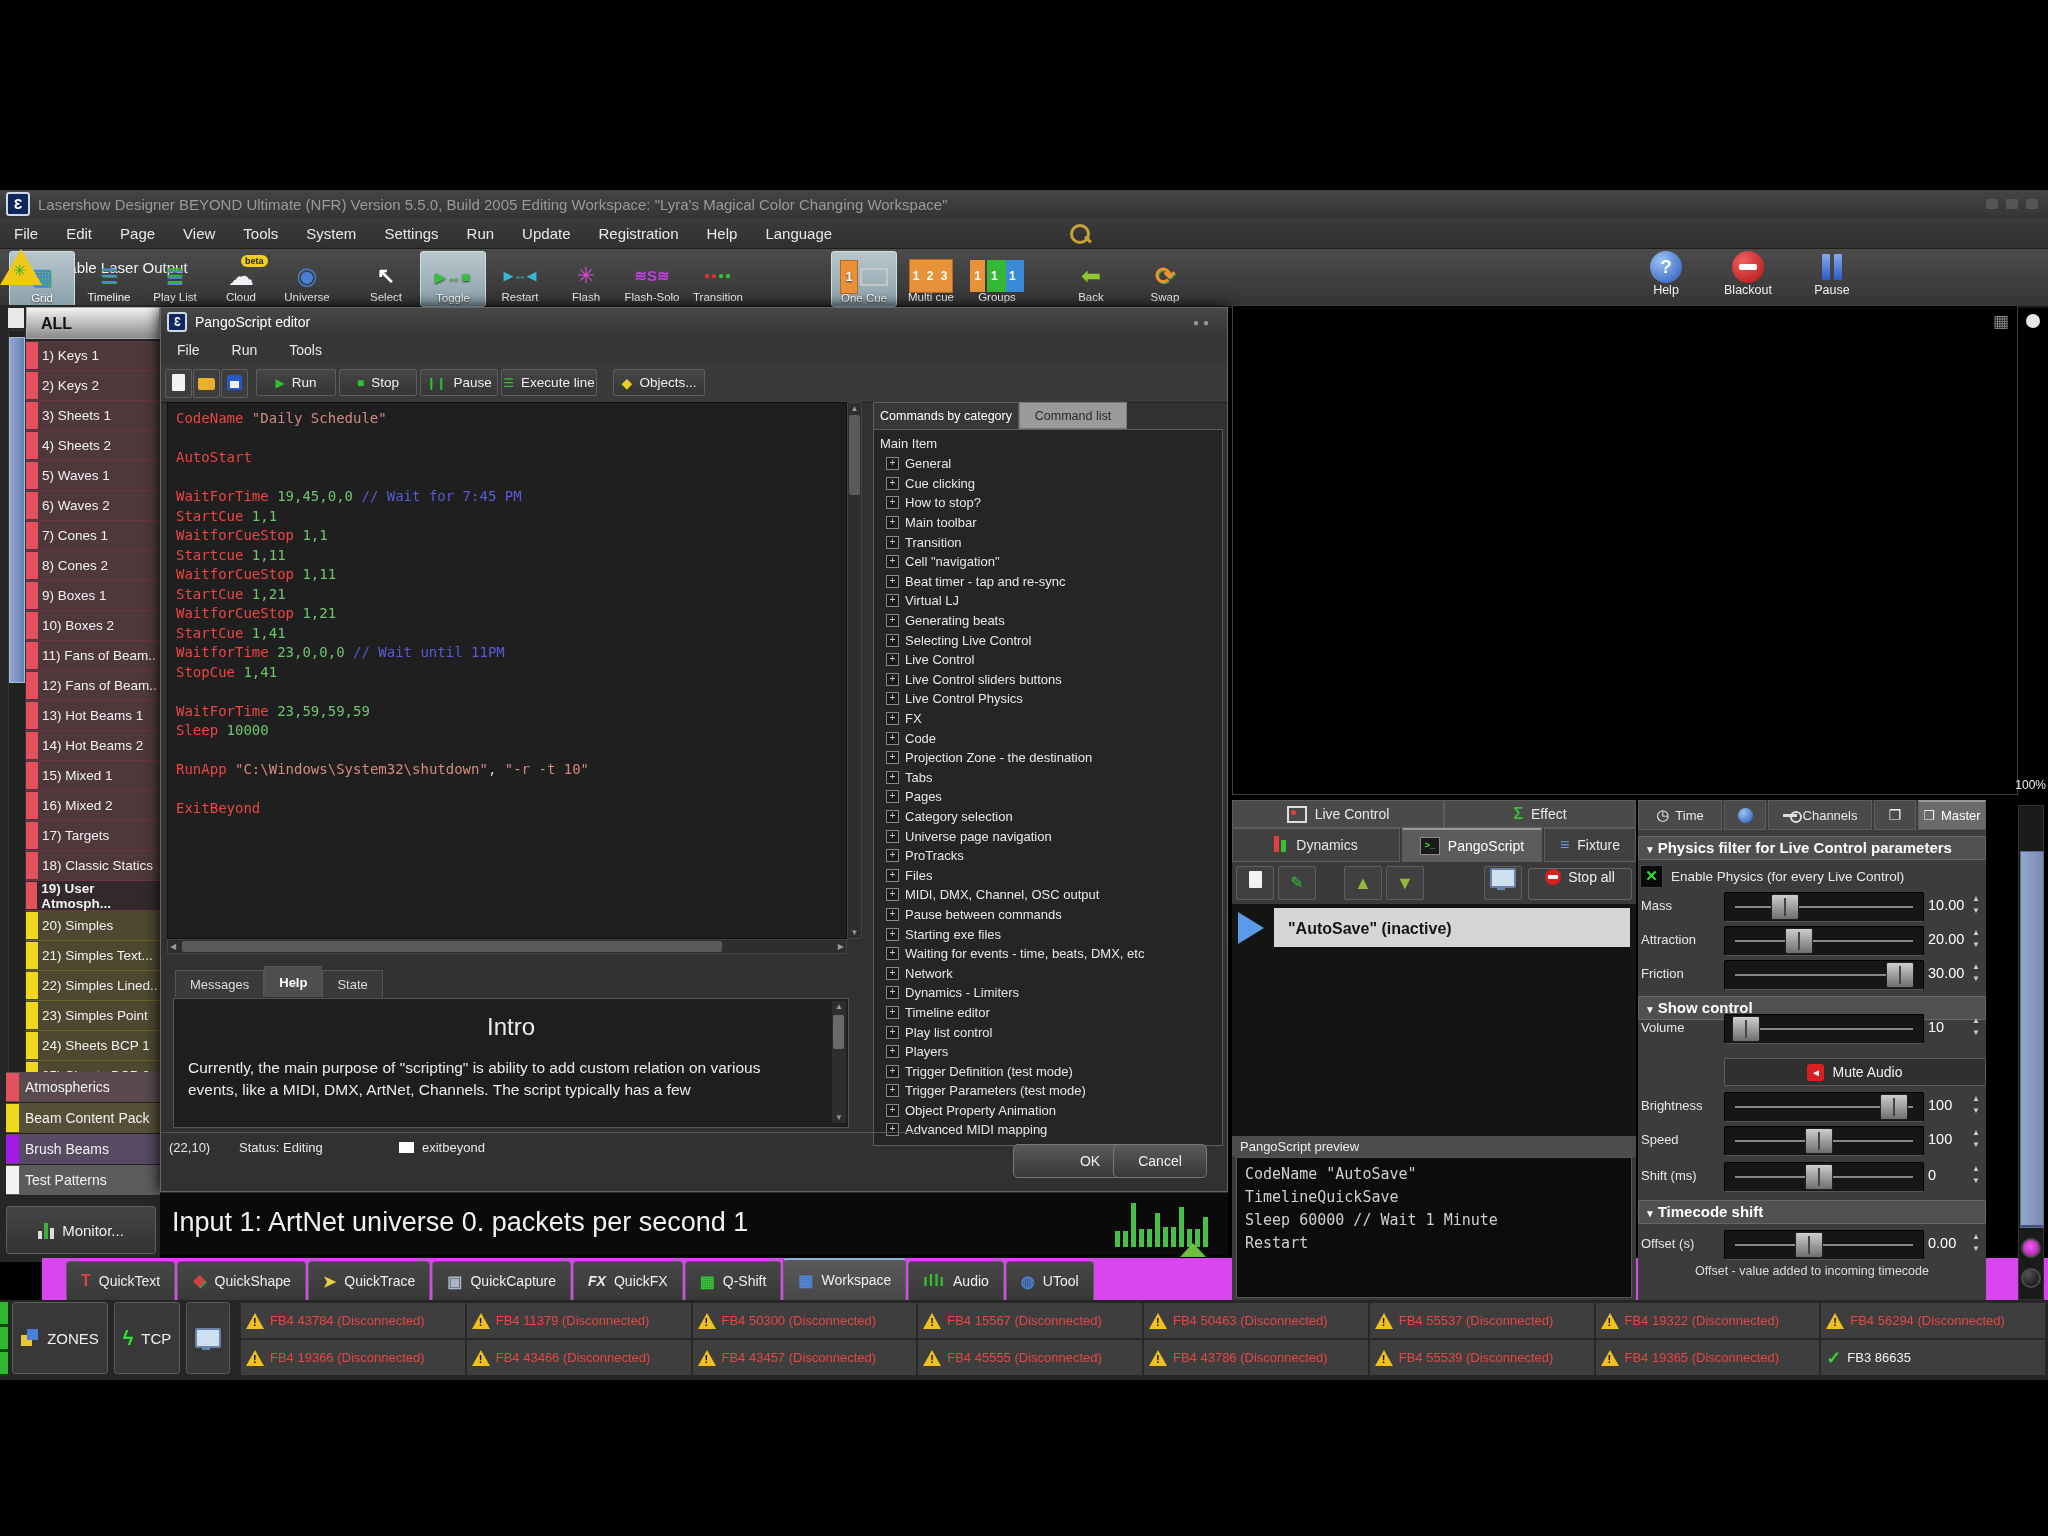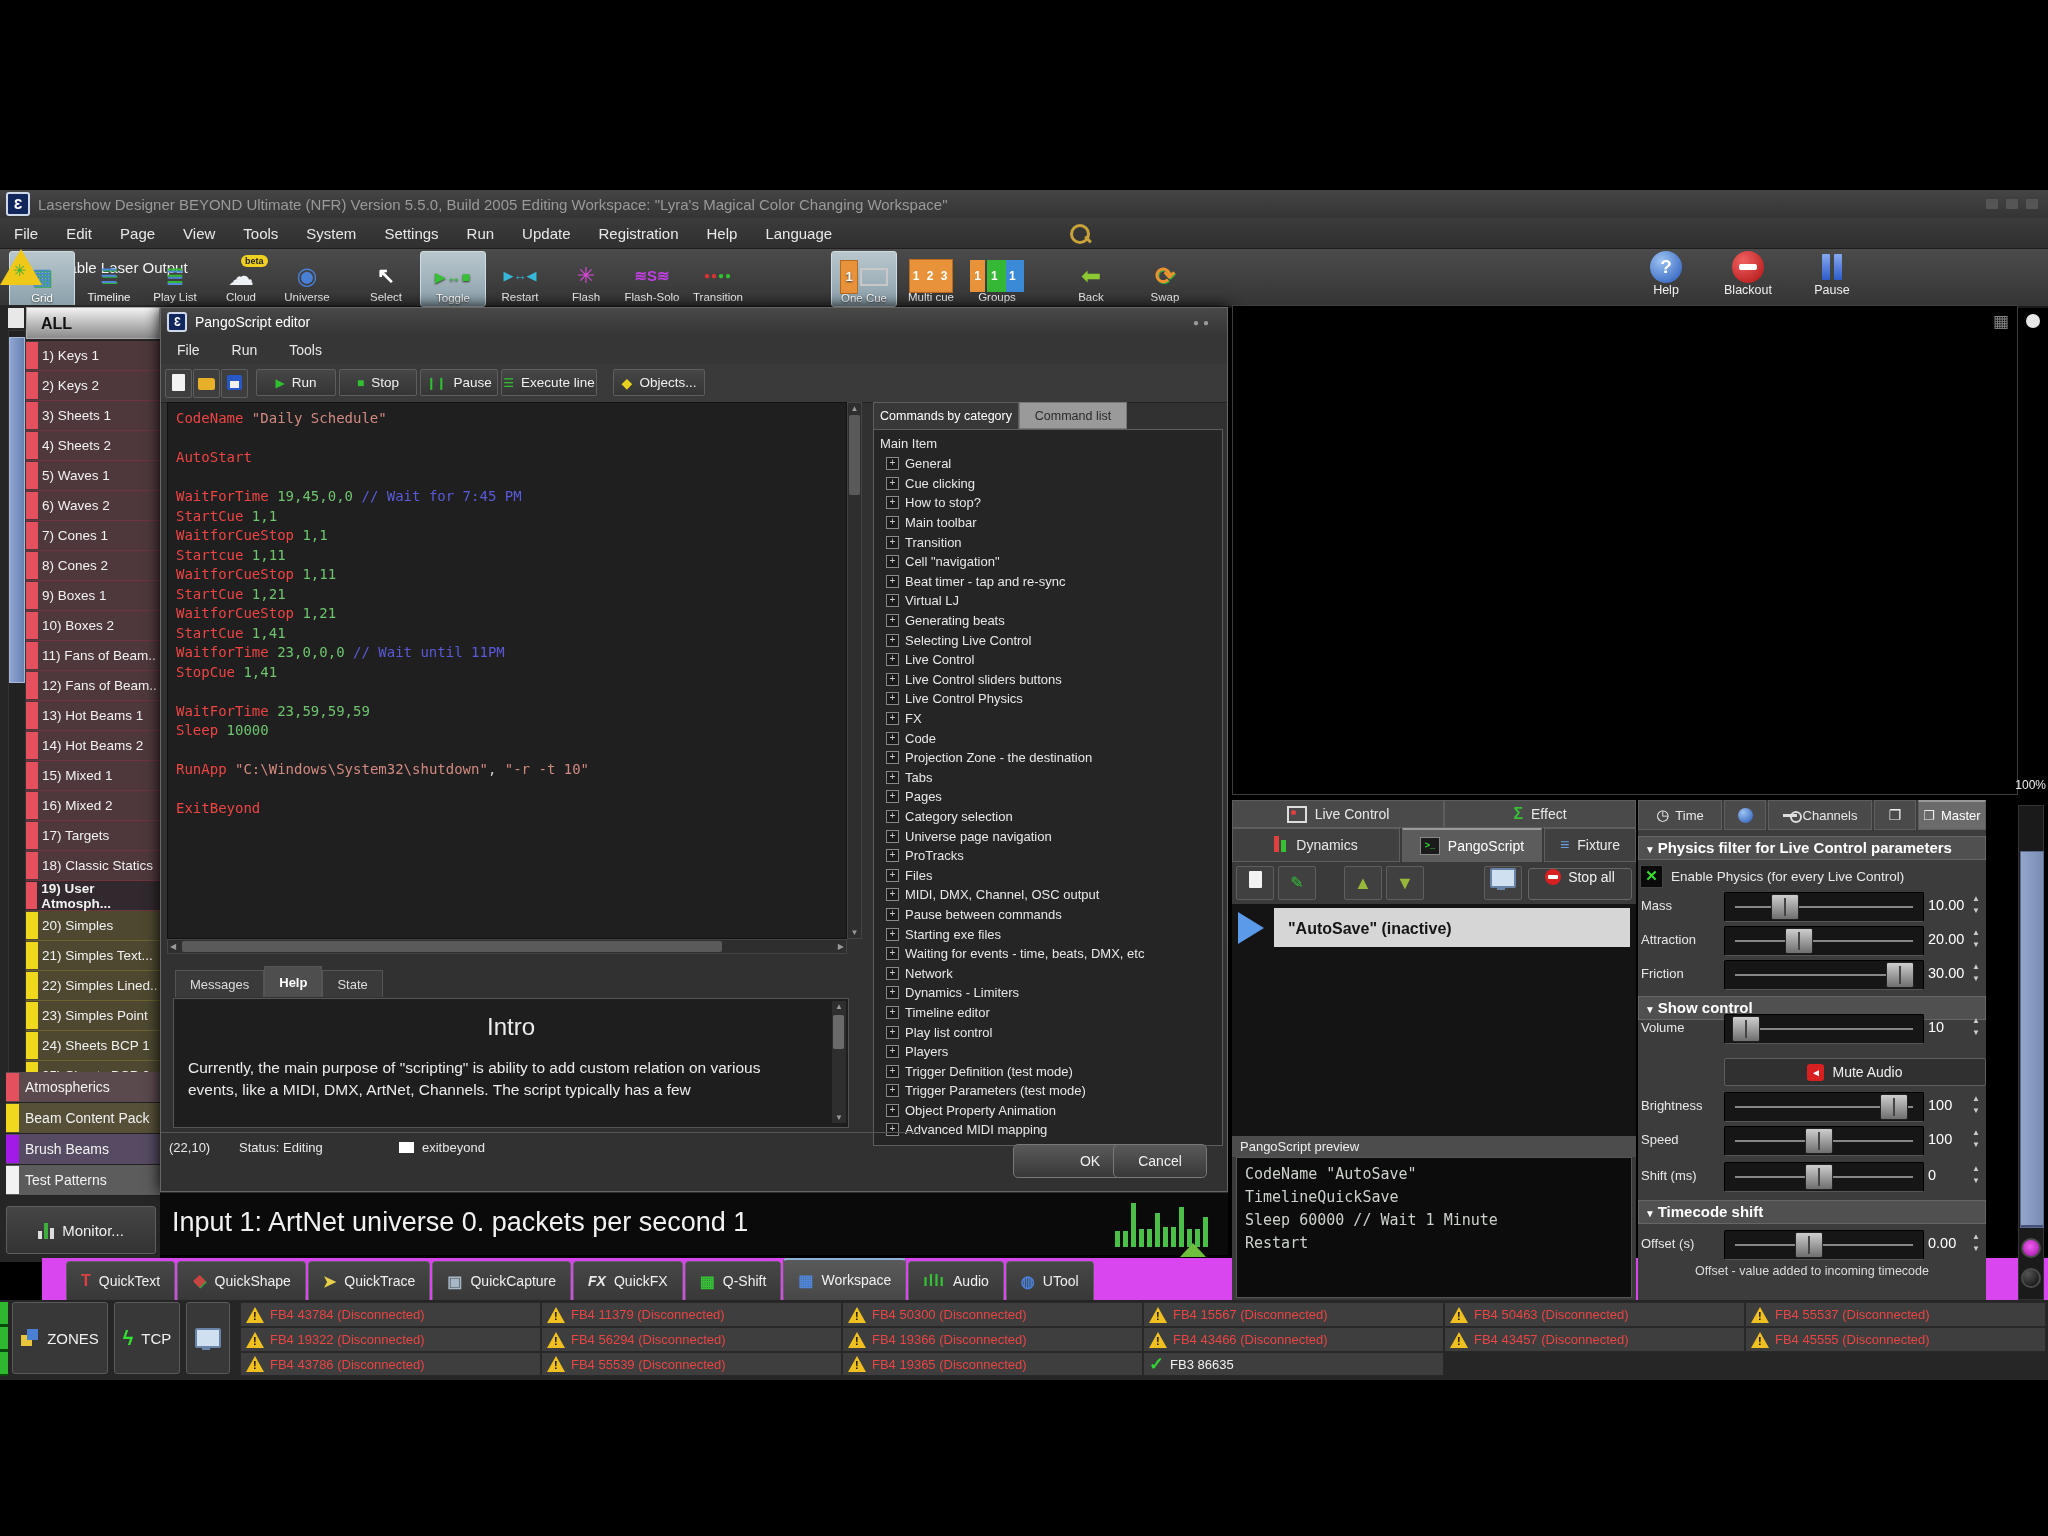--- a/index.html
+++ b/index.html
@@ -188,21 +188,21 @@
   #greenstrip{position:absolute;left:0;top:2px;width:8px;height:74px;background:repeating-linear-gradient(#2fb82f 0 22px,#0a4a0a 22px 25px);}
   .bbtn{position:absolute;top:2px;height:72px;background:#383838;border:1px solid #5a5a5a;border-radius:3px;
     display:flex;align-items:center;justify-content:center;gap:8px;color:#f0f0f0;font-size:15px;box-sizing:border-box;}
   .zicon{width:18px;height:18px;position:relative;}
   .zicon::before{content:"";position:absolute;left:0;top:6px;width:11px;height:11px;background:#e8c83a;}
   .zicon::after{content:"";position:absolute;left:6px;top:0;width:11px;height:11px;background:#4a7fd6;}
   .bolt{color:#35e035;font-size:20px;font-weight:bold;}
   .mon{width:22px;height:16px;background:#cfe0f0;border:2px solid #6a84a8;border-radius:2px;position:relative;}
   .mon::after{content:"";position:absolute;left:5px;top:16px;width:8px;height:4px;background:#6a84a8;}
   #fb4grid{position:absolute;left:240px;top:2px;width:1806px;height:74px;display:grid;
-    grid-template-columns:repeat(6,1fr);grid-template-rows:1fr 1fr;gap:0;}
+    grid-template-columns:repeat(8,1fr);grid-template-rows:1fr 1fr;gap:0;}
   .fcell{background:#3e3e3e;border:1px solid #282828;display:flex;align-items:center;gap:6px;padding-left:5px;
     font-size:13px;color:#e84545;overflow:hidden;white-space:nowrap;}
   .warn{width:0;height:0;border-left:9px solid transparent;border-right:9px solid transparent;
     border-bottom:16px solid #f0c020;position:relative;flex:none;}
   .warn::after{content:"!";position:absolute;left:-2px;top:3px;color:#111;font-size:11px;font-weight:bold;}
   .chk{display:none;color:#35d035;font-size:18px;font-weight:bold;flex:none;}
   .fcell.ok{color:#f2f2f2;} .fcell.ok .chk{display:inline;}
 
   
   #preview{left:1232px;top:305px;width:786px;height:490px;background:#000;border:1px solid #3e3e3e;box-sizing:border-box;}

